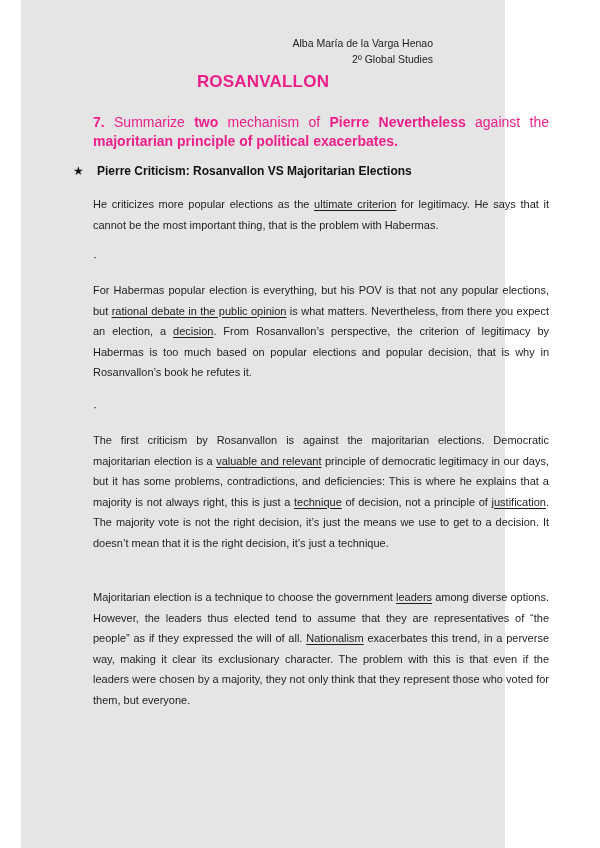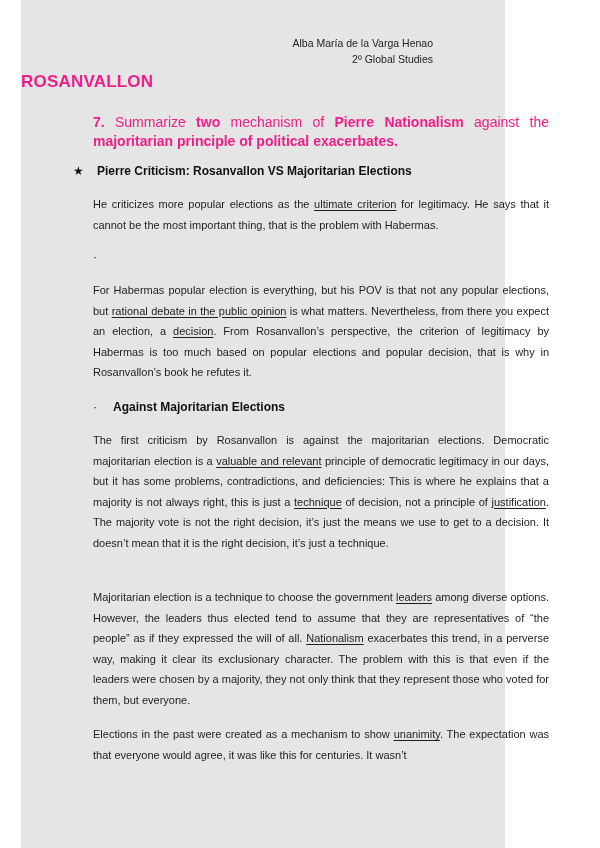--- a/index.html
+++ b/index.html
@@ -28,20 +28,21 @@
       top: 35px;
       text-align: right;
       font-size: 10.5px;
       line-height: 16px;
       color: #222;
     }
     .title {
       position: absolute;
       left: 0; right: 0;
       top: 72px;
+      text-align: center;
       font-size: 17px;
       font-weight: bold;
       color: #ee1f8a;
       letter-spacing: 0.2px;
     }
     .question {
       position: absolute;
       left: 72px;
       width: 456px;
       top: 113px;
@@ -102,39 +103,37 @@
 
 <div class="page">
 
   <div class="author-block">
     <div>Alba María de la Varga Henao</div>
     <div>2º Global Studies</div>
   </div>
 
   <div class="title">ROSANVALLON</div>
 
-  <div class="question"><b>7.</b><span> Summarize </span><b>two</b><span> mechanism of </span><b>Pierre Nationalism</b><span> against the </span><b>majoritarian principle of political exacerbates.</b></div>
+  <div class="question"><b>7.</b><span> Summarize </span><b>two</b><span> mechanism of </span><b>Pierre Nevertheless</b><span> against the </span><b>majoritarian principle of political exacerbates.</b></div>
 
   <div class="section-heading" style="top:164px;">
     <span class="star">★</span>
     <span>Pierre Criticism: Rosanvallon VS Majoritarian Elections</span>
   </div>
 
   <div class="para" style="top:194px;"><span>He criticizes more popular elections as the </span><u>ultimate criterion</u><span> for legitimacy. He says that it cannot be the most important thing, that is the problem with Habermas.</span></div>
 
   <div class="sub-heading" style="top:250px;">
     <span class="dot">·</span>
   </div>
 
   <div class="para" style="top:280px;"><span>For Habermas popular election is everything, but his POV is that not any popular elections, but </span><u>rational debate in the public opinion</u><span> is what matters. Nevertheless, from there you expect an election, a </span><u>decision</u><span>. From Rosanvallon’s perspective, the criterion of legitimacy by Habermas is too much based on popular elections and popular decision, that is why in Rosanvallon’s book he refutes it.</span></div>
 
   <div class="sub-heading" style="top:400px;">
     <span class="dot">·</span>
-    <span>Against Majoritarian Elections</span>
   </div>
 
   <div class="para" style="top:430px;"><span>The first criticism by Rosanvallon is against the majoritarian elections. Democratic majoritarian election is a </span><u>valuable and relevant</u><span> principle of democratic legitimacy in our days, but it has some problems, contradictions, and deficiencies: This is where he explains that a majority is not always right, this is just a </span><u>technique</u><span> of decision, not a principle of </span><u>justification</u><span>. The majority vote is not the right decision, it’s just the means we use to get to a decision. It doesn’t mean that it is the right decision, it’s just a technique.</span></div>
 
   <div class="para" style="top:587px;"><span>Majoritarian election is a technique to choose the government </span><u>leaders</u><span> among diverse options. However, the leaders thus elected tend to assume that they are representatives of “the people” as if they expressed the will of all. </span><u>Nationalism</u><span> exacerbates this trend, in a perverse way, making it clear its exclusionary character. The problem with this is that even if the leaders were chosen by a majority, they not only think that they represent those who voted for them, but everyone.</span></div>
 
-  <div class="para" style="top:724px;"><span>Elections in the past were created as a mechanism to show </span><u>unanimity</u><span>. The expectation was that everyone would agree, it was like this for centuries. It wasn’t</span></div>
 
 </div>
 
 </body></html>

